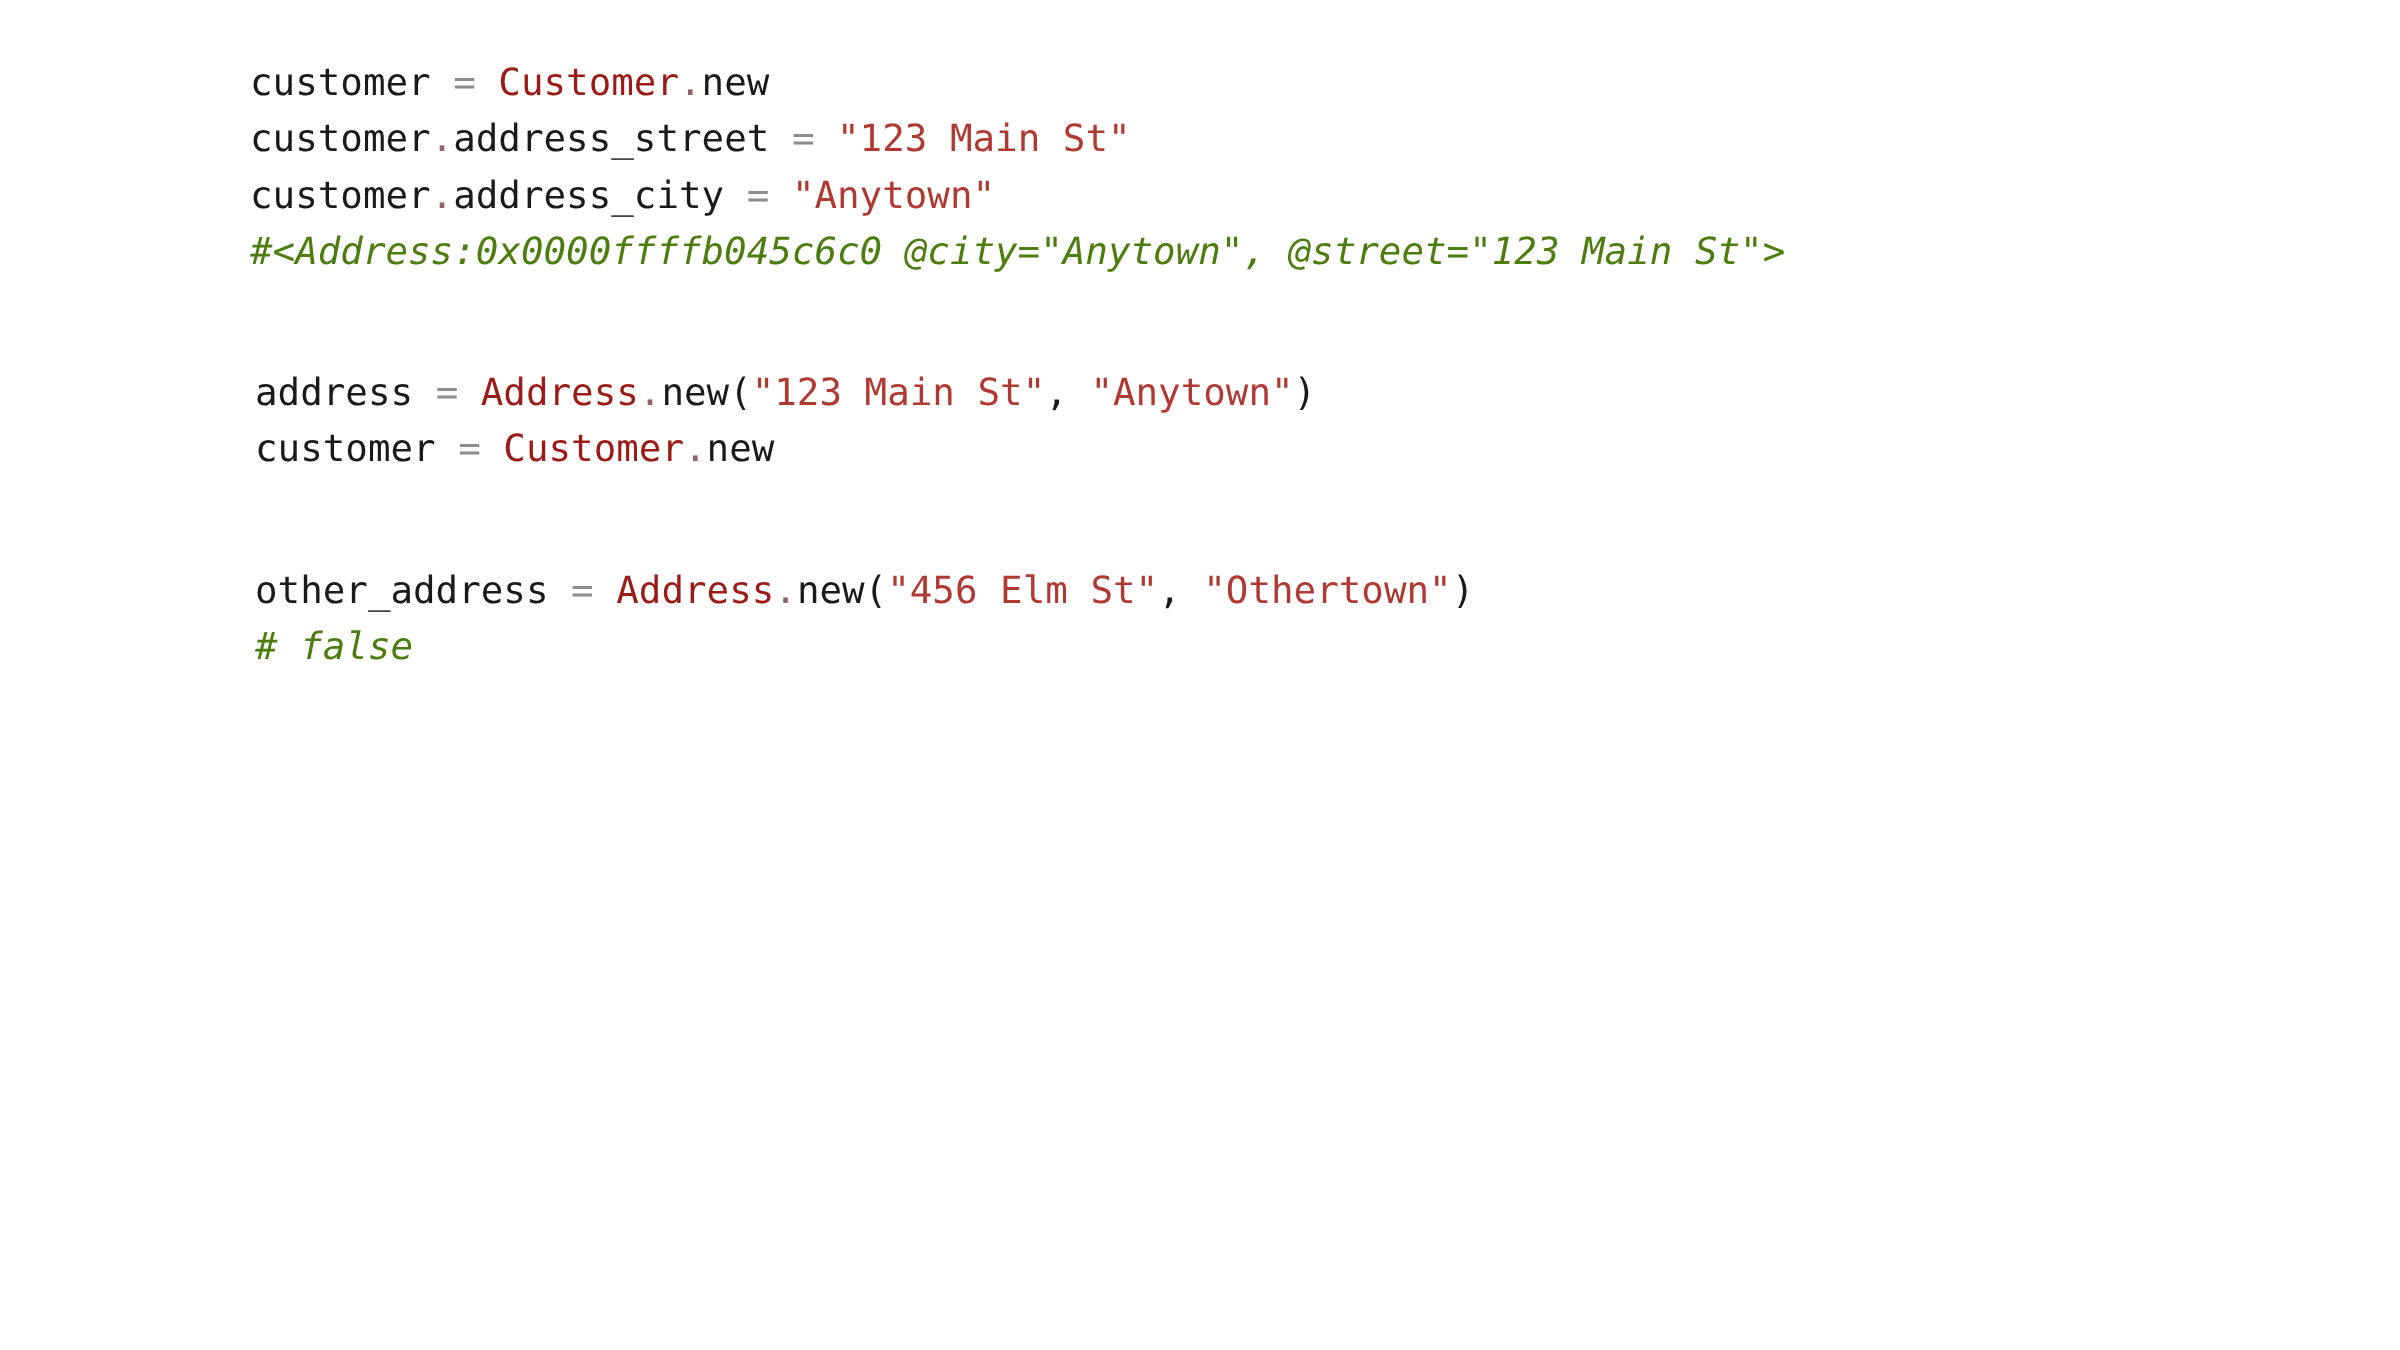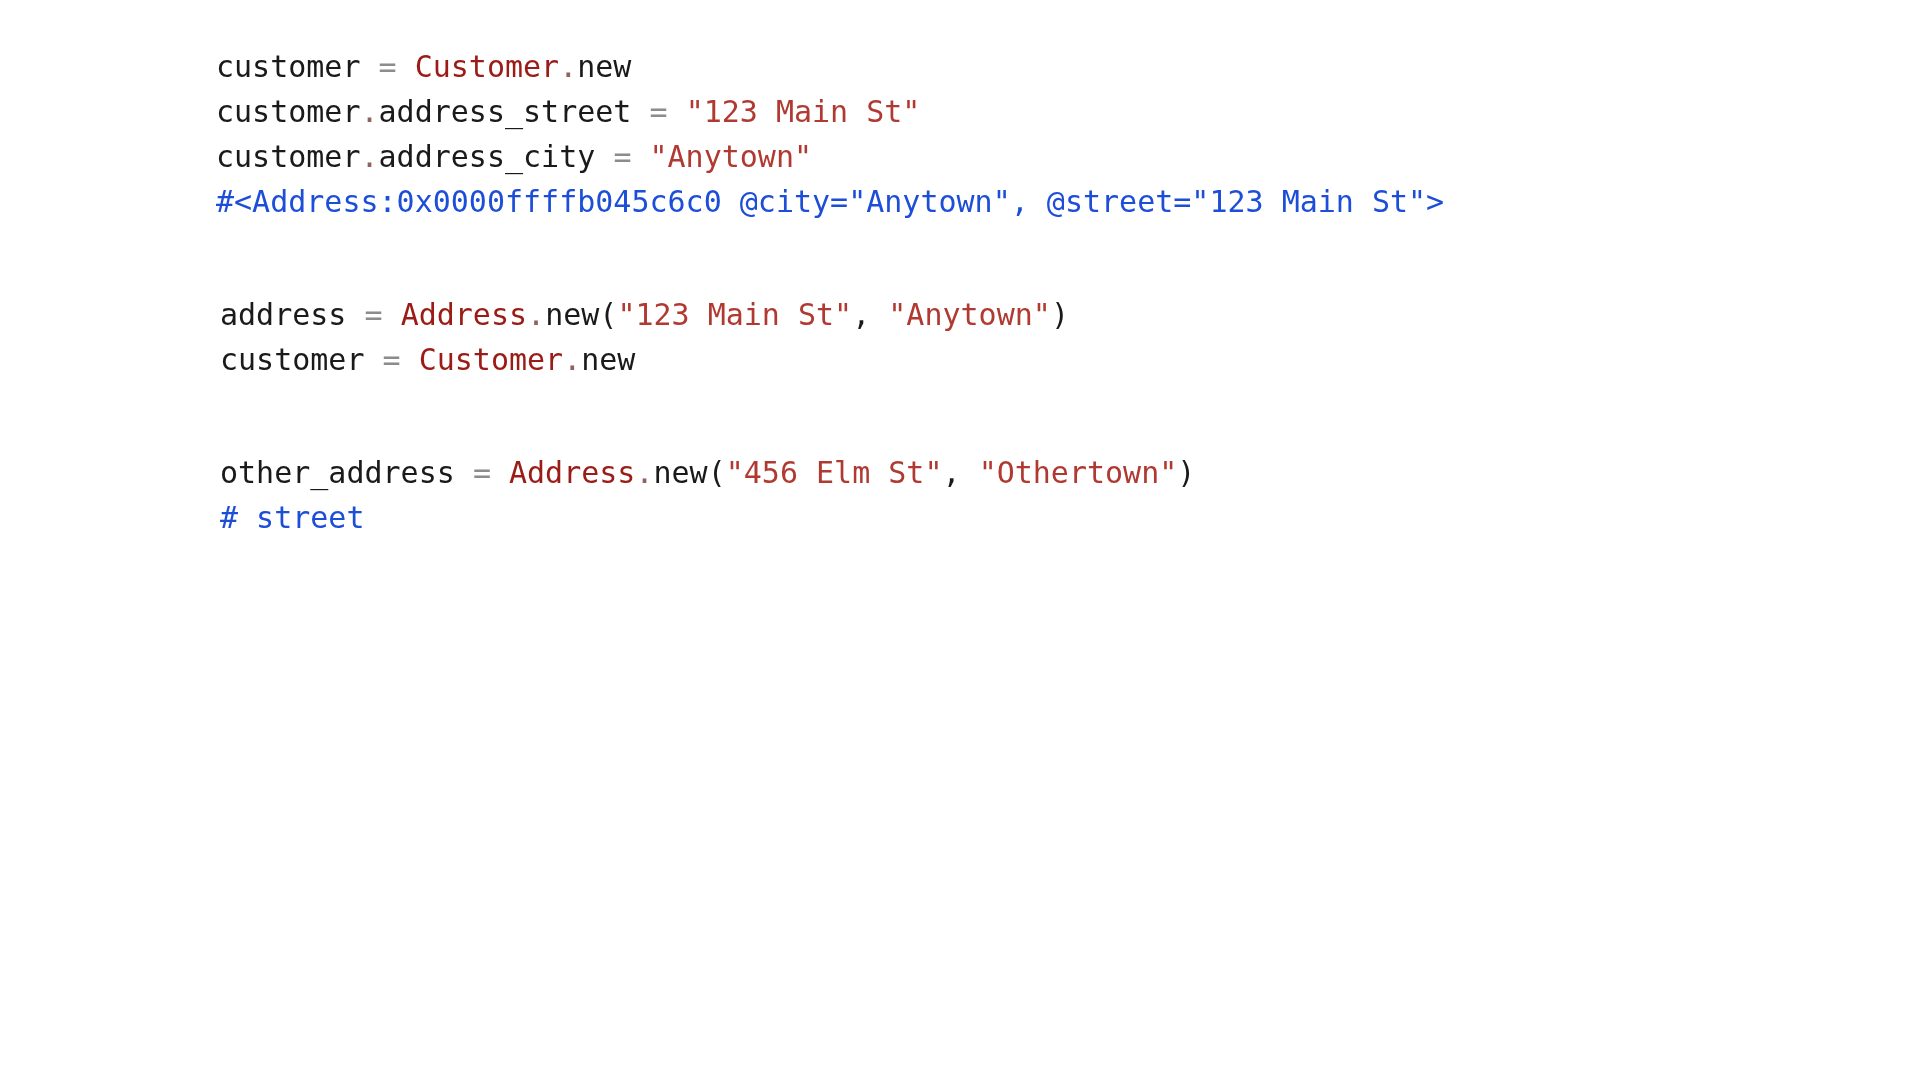--- a/index.html
+++ b/index.html
@@ -37,31 +37,31 @@
     height: 68px;
   }
 
   .code-line {
     font-family: "DejaVu Sans Mono", "Liberation Mono", monospace;
     font-size: 30px;
     line-height: 45px;
     white-space: pre;
     color: #1a1a1a;
     letter-spacing: 0px;
-    margin-left: 16px;
   }
 
   
   .tok-plain   { color: #1a1a1a; }
   .tok-op      { color: #8c8c8c; }
   .tok-class   { color: #9b1c16; }
   .tok-dot     { color: #8e6360; }
   .tok-string  { color: #b03a32; }
   .tok-comment {
-    color: #1d4ed8;
+    color: #4d7c0f;
+    font-style: italic;
   }
 </style>
 </head>
 <body>
 
 <div id="code-sheet">
   <div id="code-blocks-root">
       <div class="code-block">
         <div class="code-line"><span class="tok-plain">customer </span><span class="tok-op">=</span><span class="tok-plain"> </span><span class="tok-class">Customer</span><span class="tok-dot">.</span><span class="tok-plain">new</span></div>
         <div class="code-line"><span class="tok-plain">customer</span><span class="tok-dot">.</span><span class="tok-plain">address_street </span><span class="tok-op">=</span><span class="tok-plain"> </span><span class="tok-string">"123 Main St"</span></div>
@@ -69,16 +69,16 @@
         <div class="code-line"><span class="tok-comment">#&lt;Address:0x0000ffffb045c6c0 @city="Anytown", @street="123 Main St"&gt;</span></div>
       </div>
       <div class="block-gap"></div>
       <div class="code-block block-indented">
         <div class="code-line"><span class="tok-plain">address </span><span class="tok-op">=</span><span class="tok-plain"> </span><span class="tok-class">Address</span><span class="tok-dot">.</span><span class="tok-plain">new(</span><span class="tok-string">"123 Main St"</span><span class="tok-plain">, </span><span class="tok-string">"Anytown"</span><span class="tok-plain">)</span></div>
         <div class="code-line"><span class="tok-plain">customer </span><span class="tok-op">=</span><span class="tok-plain"> </span><span class="tok-class">Customer</span><span class="tok-dot">.</span><span class="tok-plain">new</span></div>
       </div>
       <div class="block-gap"></div>
       <div class="code-block block-indented">
         <div class="code-line"><span class="tok-plain">other_address </span><span class="tok-op">=</span><span class="tok-plain"> </span><span class="tok-class">Address</span><span class="tok-dot">.</span><span class="tok-plain">new(</span><span class="tok-string">"456 Elm St"</span><span class="tok-plain">, </span><span class="tok-string">"Othertown"</span><span class="tok-plain">)</span></div>
-        <div class="code-line"><span class="tok-comment"># street</span></div>
+        <div class="code-line"><span class="tok-comment"># false</span></div>
       </div>
     </div>
 </div>
 
 </body></html>

